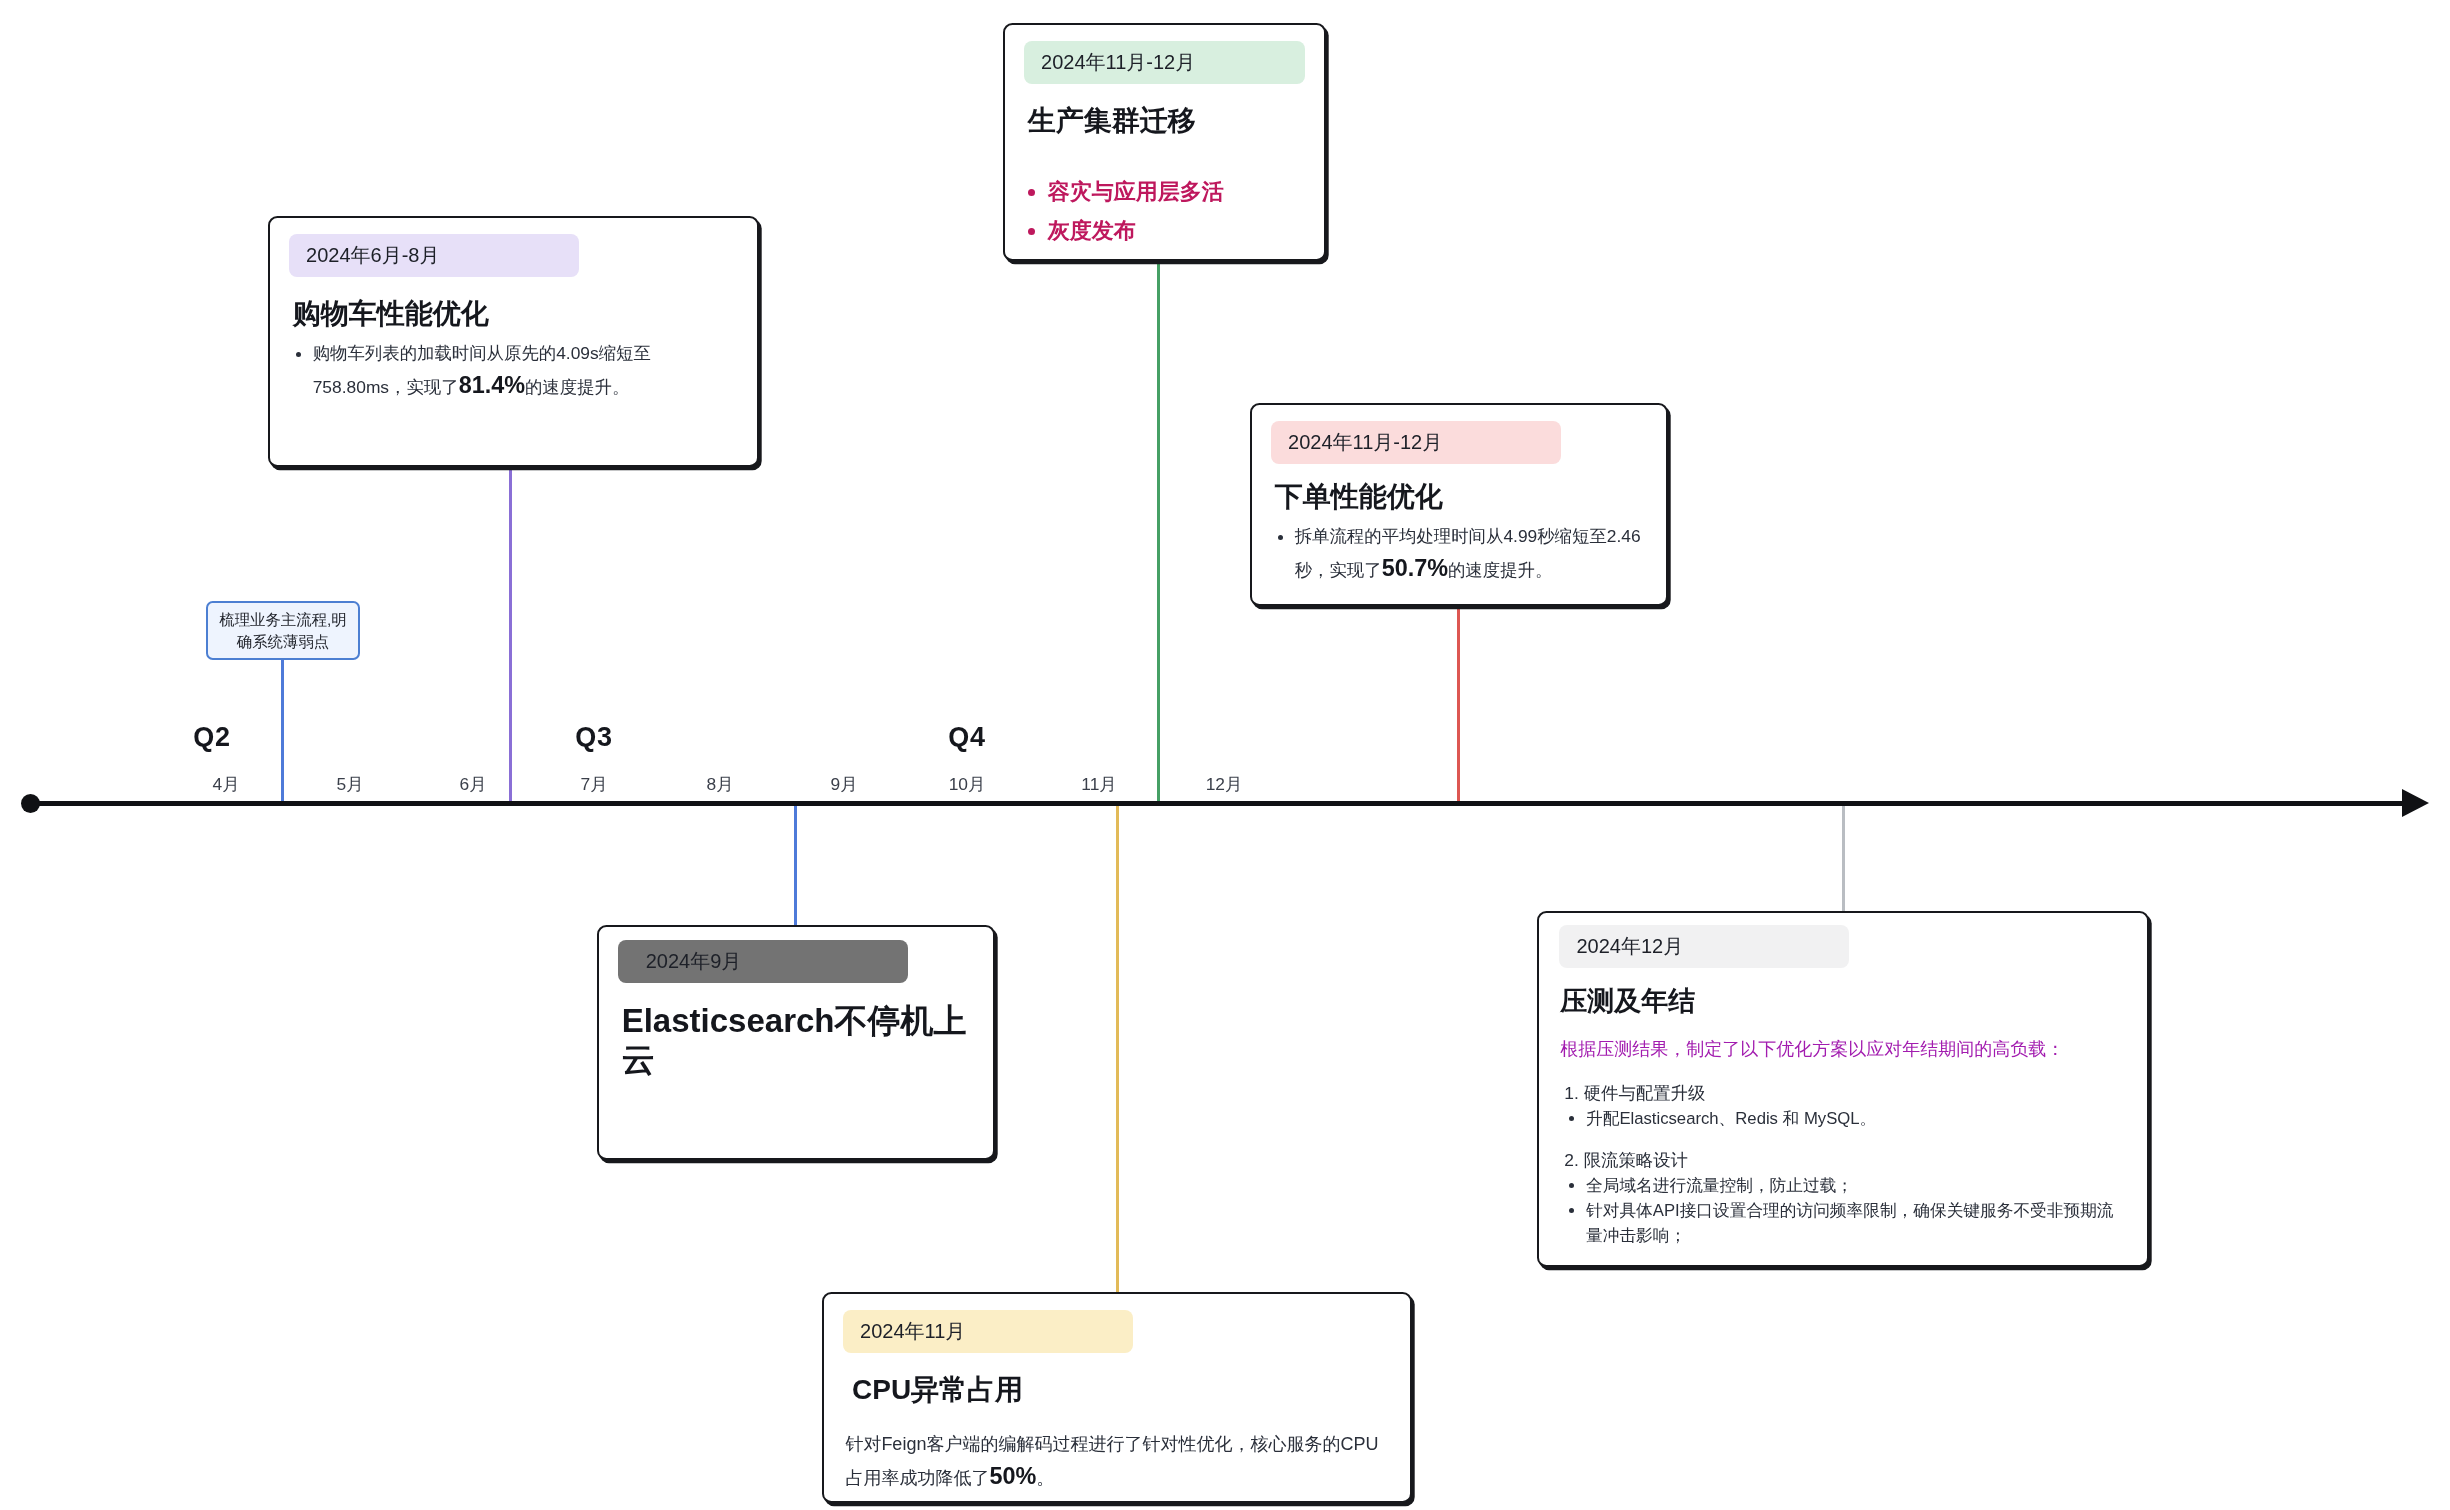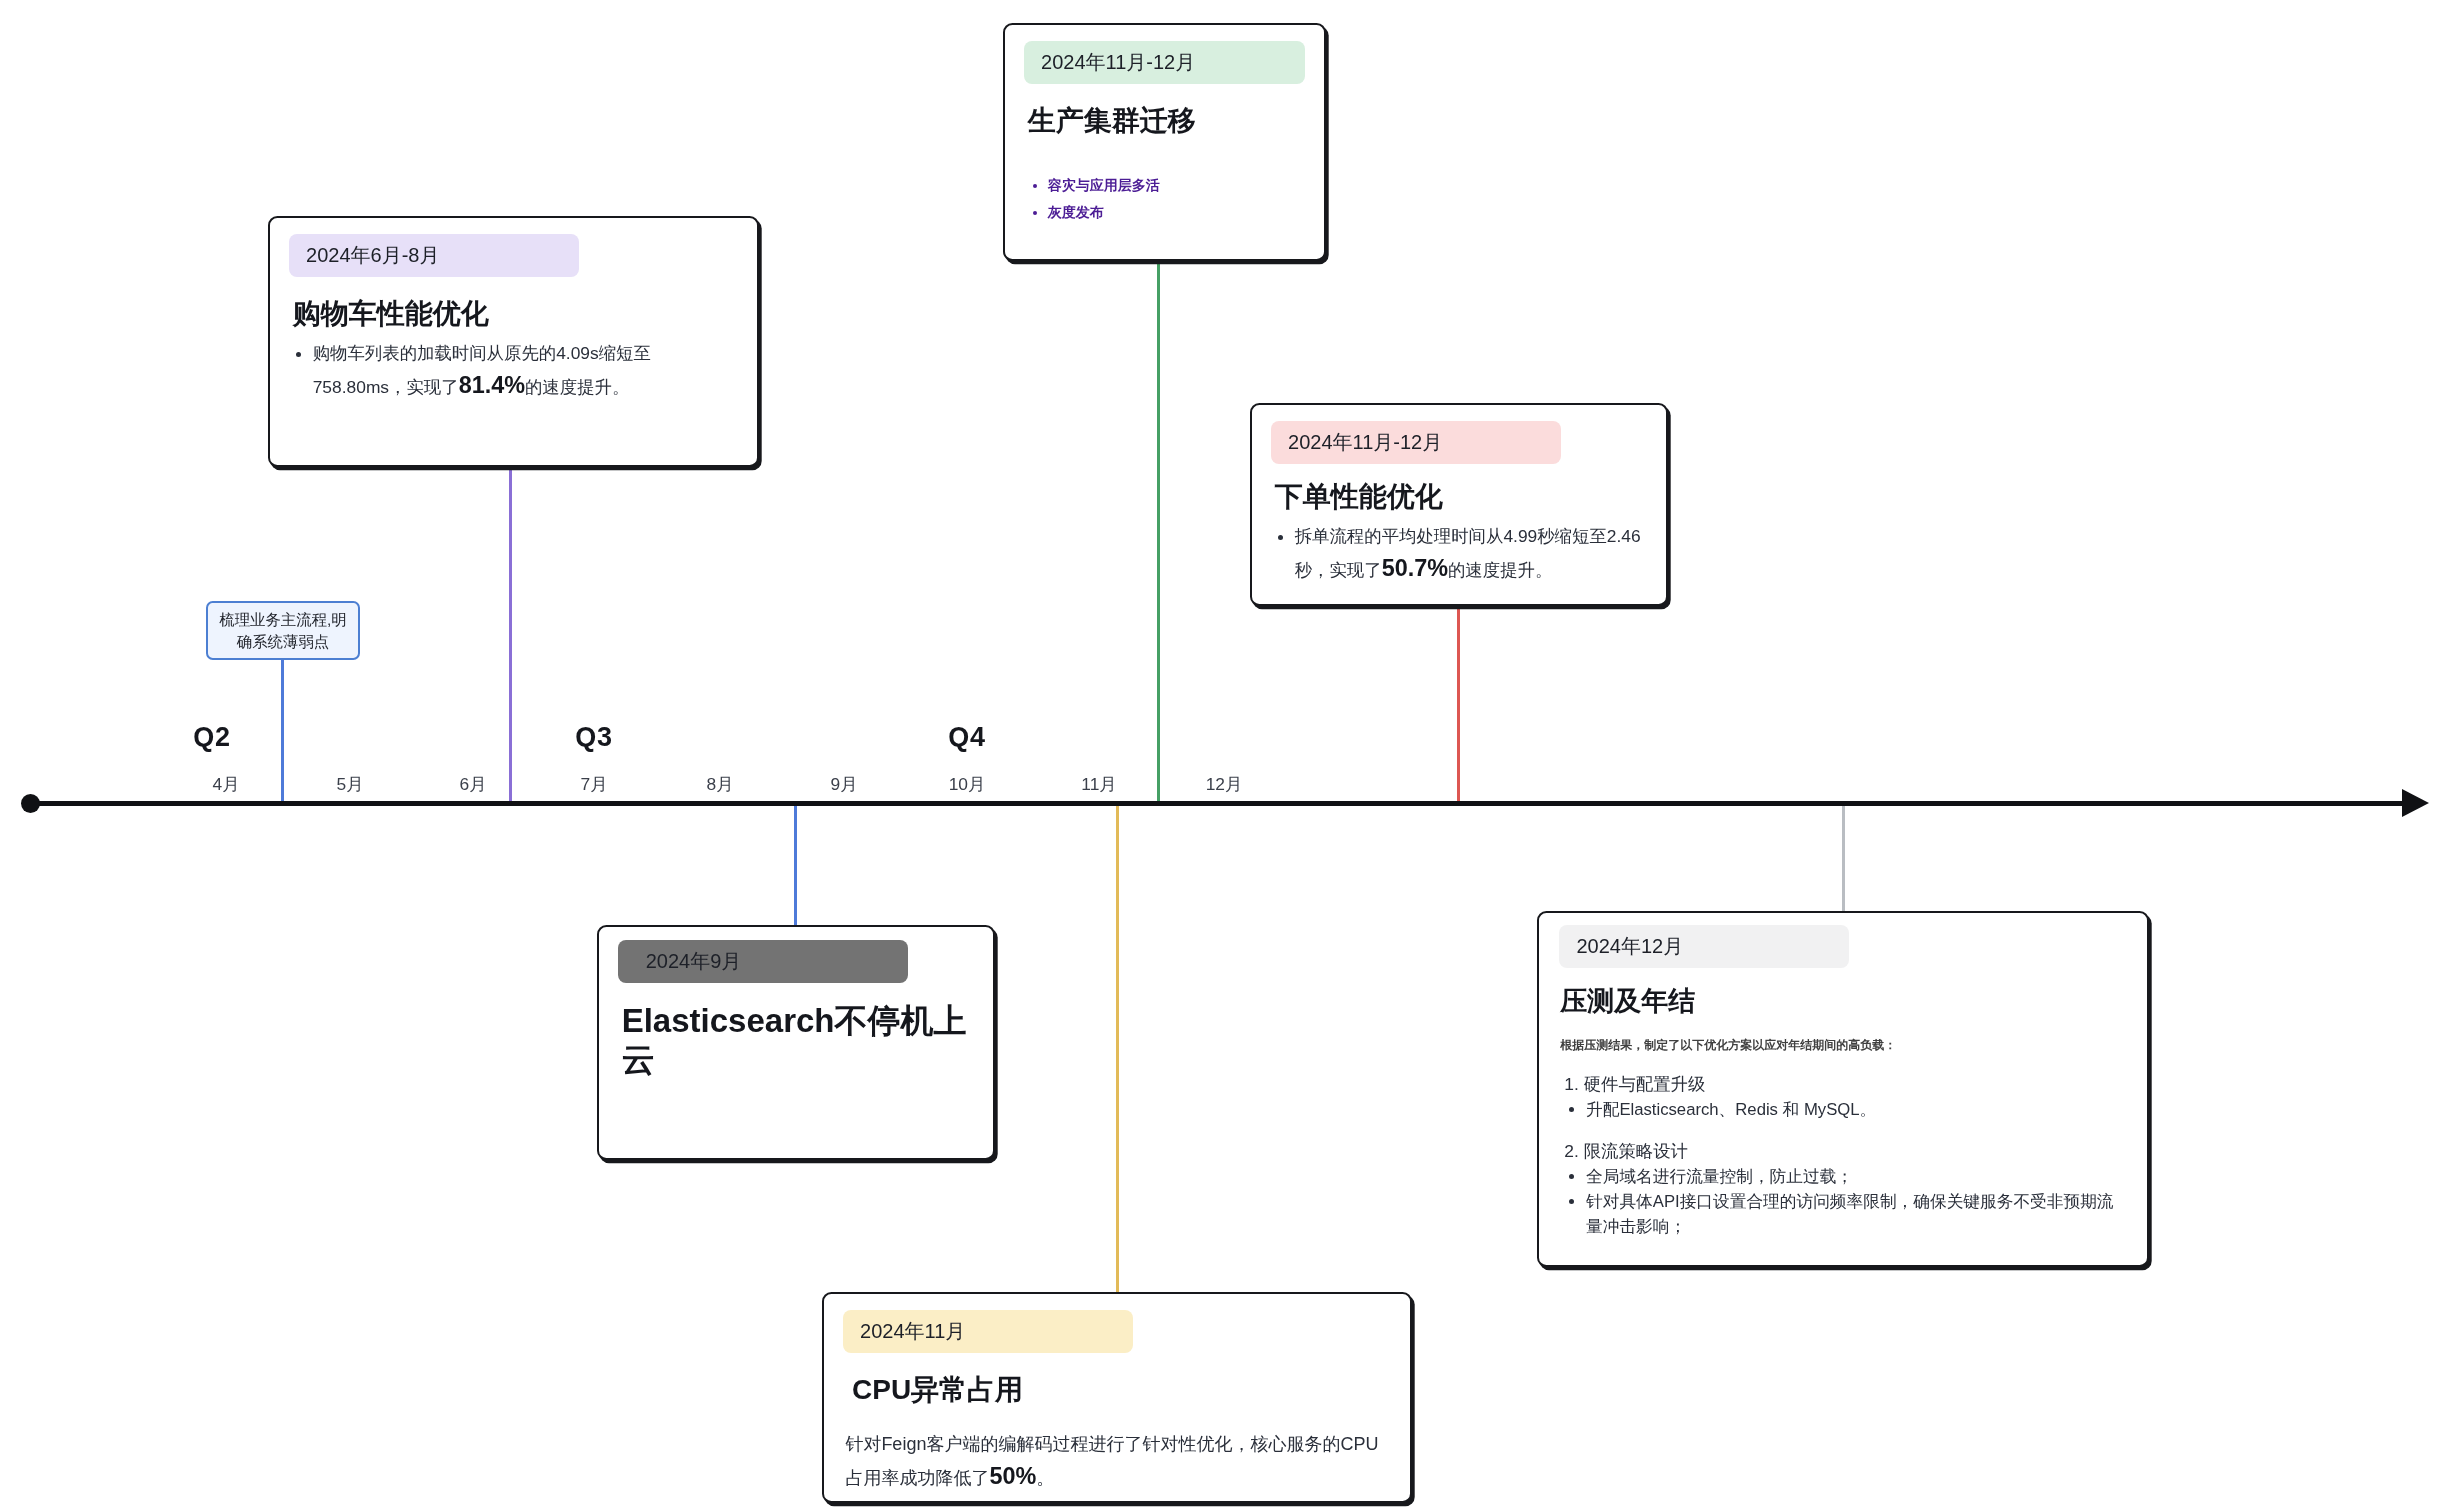--- a/index.html
+++ b/index.html
@@ -70,40 +70,40 @@
     margin: 20px 0 0 4px;
     font-size: 28px; font-weight: 800; color: #15171d;
     line-height: 1.2;
   }
   .bullets {
     margin: 9.3px 0 0; padding-left: 24px;
     font-size: 17.4px; line-height: 1.55; color: #2a2f3a;
   }
   .bullets li { margin: 2.7px 0; }
   .bullets-bold { margin-top: 37px; }
-  .bullets-bold li { font-weight: 700; font-size: 14px; color: #4c1d95; margin: 5.3px 0; }
+  .bullets-bold li { font-weight: 700; font-size: 22px; color: #be185d; margin: 5.3px 0; }
   .big-strong { font-size: 23.4px; font-weight: 800; color: #15171d; }
   .body-text {
     margin: 23px 0 0 2.7px;
     font-size: 18px; line-height: 1.6; color: #2a2f3a;
   }
 
   
   .card-cluster { left: 1003px; top: 23.4px;  width: 323px; height: 238px; }
   .card-cart    { left: 268px;  top: 216px; width: 491px; height: 251px; }
   .card-order   { left: 1250px; top: 403px; width: 418px; height: 203px; }
   .card-es      { left: 597px;  top: 925px; width: 398px; height: 235px; padding: 13.4px 18.7px; }
   .card-es .card-title { font-size: 33px; margin-top: 17.4px; }
   .card-es .bullets { margin-top: 13.4px; font-size: 17.4px; line-height: 1.5; }
   .card-cpu     { left: 822px; top: 1292px; width: 590px; height: 211px; }
   .card-yearend { left: 1537px; top: 911px; width: 612px; height: 356px; padding: 12px 20px; }
   .card-yearend .card-title { font-size: 27px; margin-top: 17.4px; margin-left: 1.3px; }
   .yearend-intro {
     margin: 18.7px 0 0 1.3px;
-    font-size: 12px; line-height: 1.5; color: #404040; font-weight: bold;
+    font-size: 18px; line-height: 1.5; color: #a21caf;
   }
   .yearend-heading {
     margin: 17.4px 0 0 5.3px;
     font-size: 17.4px; color: #2a2f3a; line-height: 1.4;
   }
   .yearend-bullets {
     margin: 1.3px 0 0; padding-left: 27px;
     font-size: 16.7px; line-height: 1.45; color: #2a2f3a;
   }
   .yearend-bullets li { margin: 1.3px 0; }

